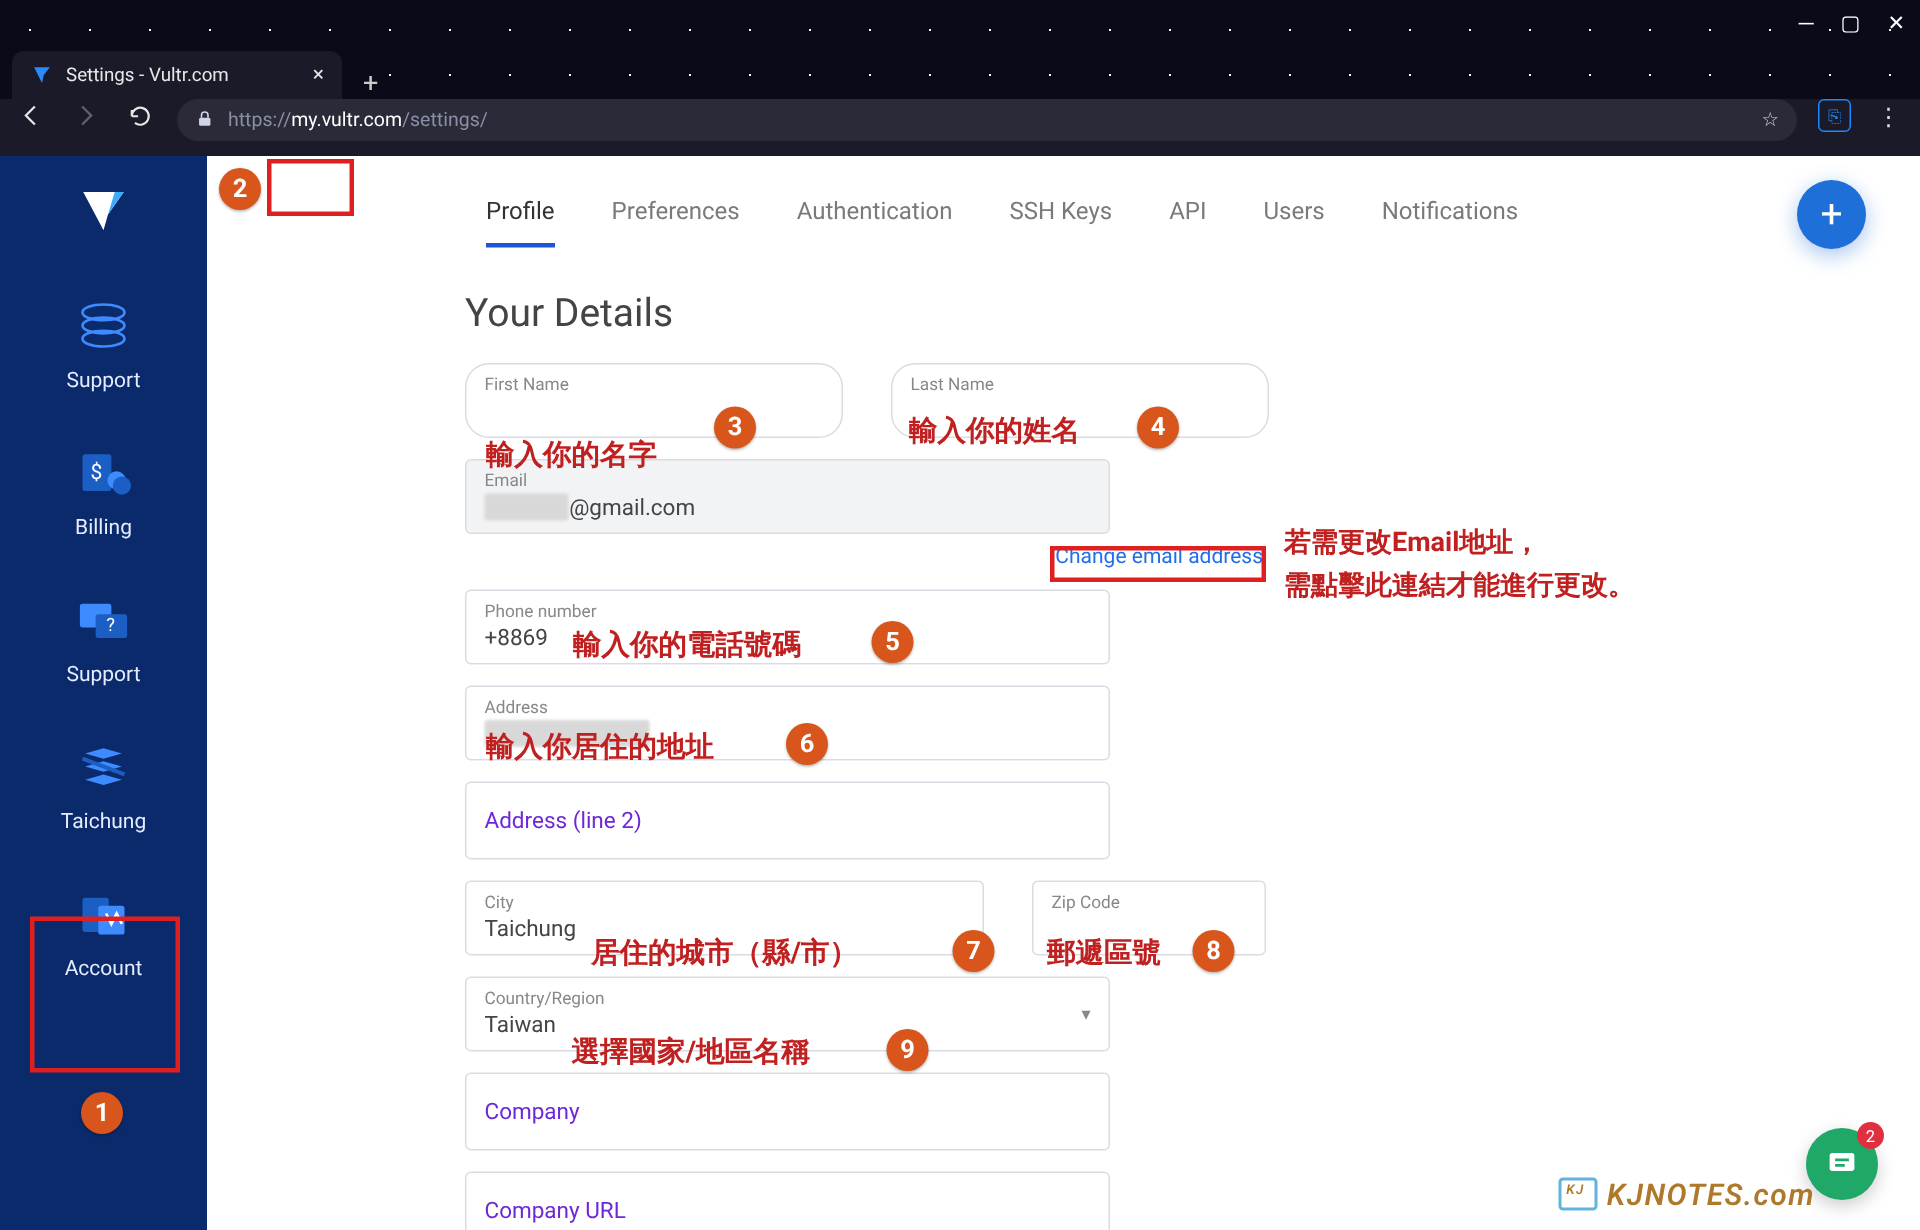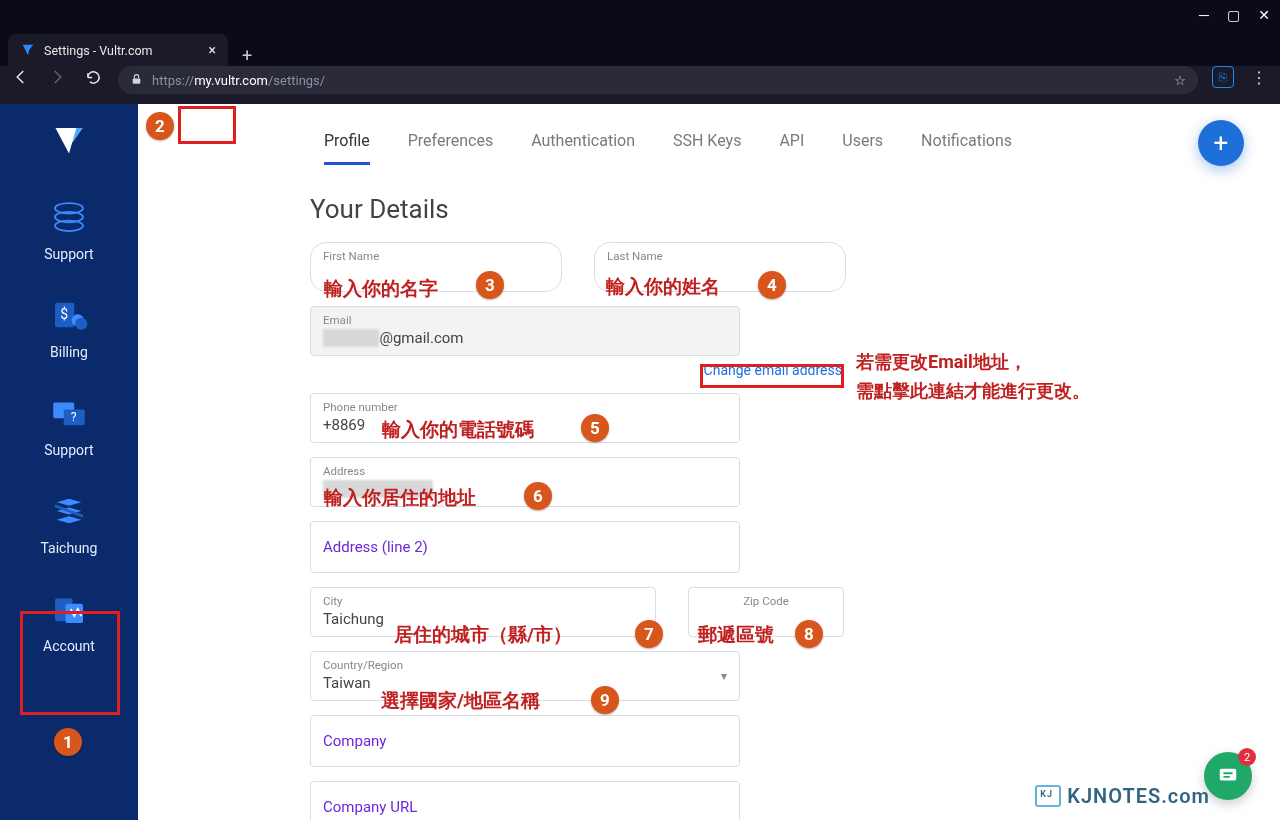--- a/index.html
+++ b/index.html
@@ -39,41 +39,41 @@
 .tabs-row .t { padding-bottom: 12px; cursor: pointer; margin-top: 13px; }
 .tabs-row .t.active { color: #333; border-bottom: 3px solid #1e55d6; }
 
 .section-title { font-size: 26px; color: #444; padding: 28px 0 18px 172px; font-weight: 400; }
 
 .form { padding: 0 0 30px 172px; width: 720px; }
 .row { display: flex; gap: 32px; margin-bottom: 14px; }
 .field { border: 1px solid #d9dde3; border-radius: 4px; padding: 6px 12px 8px; position: relative; background: #fff; }
 .field.w-half { width: 252px; border-radius: 16px; }
 .field.w-full { width: 430px; }
-.field.w-zip { width: 156px; text-align: center; }
+.field.w-zip { width: 156px; }
 .field.w-city { width: 346px; }
 .field.disabled { background: #f2f3f5; }
 .field label { display: block; font-size: 11.5px; color: #888; margin-bottom: 2px; }
 .field .val { font-size: 15px; color: #444; }
 .field .placeholder { color: #6d28d9; }
 .field .blur { display: inline-block; background: #d8d8d8; color: transparent; border-radius: 2px; filter: blur(1px); }
 .field .chev { position: absolute; right: 12px; top: 50%; transform: translateY(-50%); color: #888; font-size: 12px; }
 .change-link { text-align: right; padding-right: 2px; margin-top: 4px; }
 .change-link a { color: #1e6fe8; font-size: 14px; text-decoration: none; margin-left: 33px; }
 
 
 .badge { position: absolute; width: 28px; height: 28px; border-radius: 50%; background: #d8561b; color: #fff; font-weight: 700; font-size: 17px; display: flex; align-items: center; justify-content: center; box-shadow: 0 1px 2px rgba(0,0,0,.3); z-index: 20; }
 .anno-text { position: absolute; color: #c02020; font-weight: 700; font-size: 19px; z-index: 19; white-space: nowrap; }
 .anno-para { position: absolute; color: #c02020; font-weight: 700; font-size: 18px; line-height: 1.6; z-index: 19; }
 
 
 .fab { position: absolute; right: 36px; top: 16px; width: 46px; height: 46px; border-radius: 50%; background: #1f6fd8; color: #fff; display: flex; align-items: center; justify-content: center; font-size: 26px; box-shadow: 0 4px 14px rgba(31,111,216,.4); cursor: pointer; }
 .chat { position: absolute; right: 28px; bottom: 20px; width: 48px; height: 48px; border-radius: 50%; background: #1fa868; display: flex; align-items: center; justify-content: center; box-shadow: 0 4px 12px rgba(0,0,0,.2); }
 .chat .bubble { position: absolute; top: -4px; right: -4px; width: 18px; height: 18px; border-radius: 50%; background: #e03040; color: #fff; font-size: 11px; display: flex; align-items: center; justify-content: center; }
-.watermark { position: absolute; right: 70px; bottom: 12px; color: #0c4a6e; font-size: 20px; font-weight: 600; letter-spacing: 1px; opacity: .85; display: flex; align-items: center; gap: 6px; }
+.watermark { position: absolute; right: 70px; bottom: 12px; color: #a16207; font-size: 20px; font-weight: 600; letter-spacing: 1px; opacity: .85; display: flex; align-items: center; gap: 6px; font-style: italic; }
 .watermark .wm-icon { width: 26px; height: 22px; border: 2px solid #4aa6d8; border-radius: 3px; position: relative; }
 .watermark .wm-icon::after { content: "KJ"; font-size: 9px; position: absolute; top: 2px; left: 3px; }
 
 .stars-bg { background: #0a0a18 radial-gradient(white 0.5px, transparent 0.5px); background-size: 40px 40px; }
 </style>
 </head>
 <body>
 
 <div class="titlebar stars-bg">
   <span>─</span>
@@ -254,21 +254,21 @@
       <div class="field w-full" style="padding:16px 12px">
         <div class="val placeholder">Company URL</div>
       </div>
     </div>
 
     <div class="fab">+</div>
 
     <div class="red-frame" style="left:40px;top:2px;width:58px;height:38px"></div>
     <div class="badge" style="left:8px;top:8px">2</div>
 
-    <div class="anno-text" style="left:186px;top:172px">輸入你的名字</div>
+    <div class="anno-text" style="left:186px;top:186px">輸入你的名字</div>
     <div class="badge" style="left:338px;top:167px">3</div>
 
     <div class="anno-text" style="left:468px;top:170px">輸入你的姓名</div>
     <div class="badge" style="left:620px;top:167px">4</div>
 
     <div class="red-frame" style="left:562px;top:260px;width:144px;height:24px"></div>
     <div class="anno-para" style="left:718px;top:244px">
       <div>若需更改Email地址，</div>
       <div>需點擊此連結才能進行更改。</div>
     </div>

